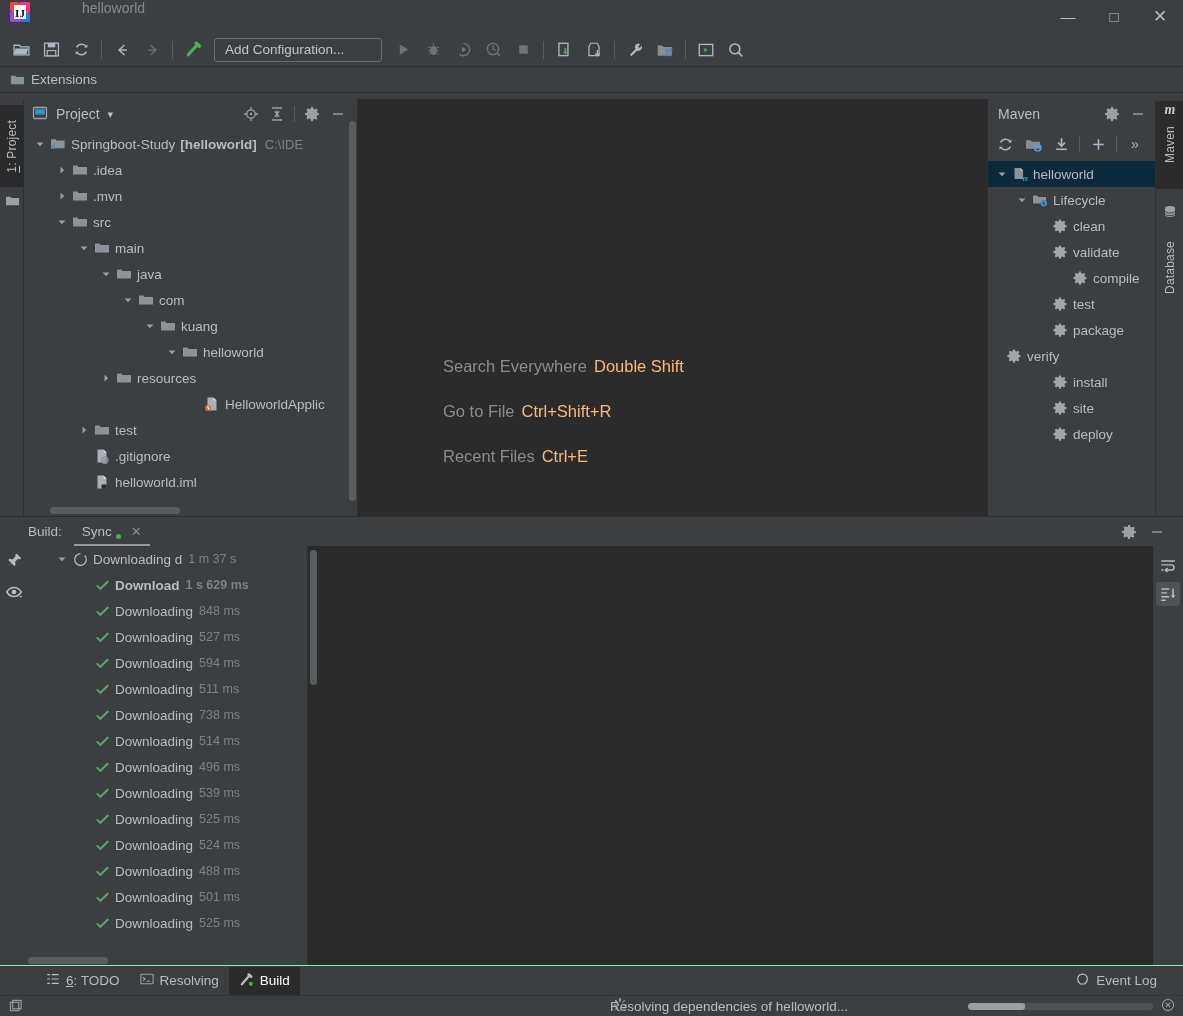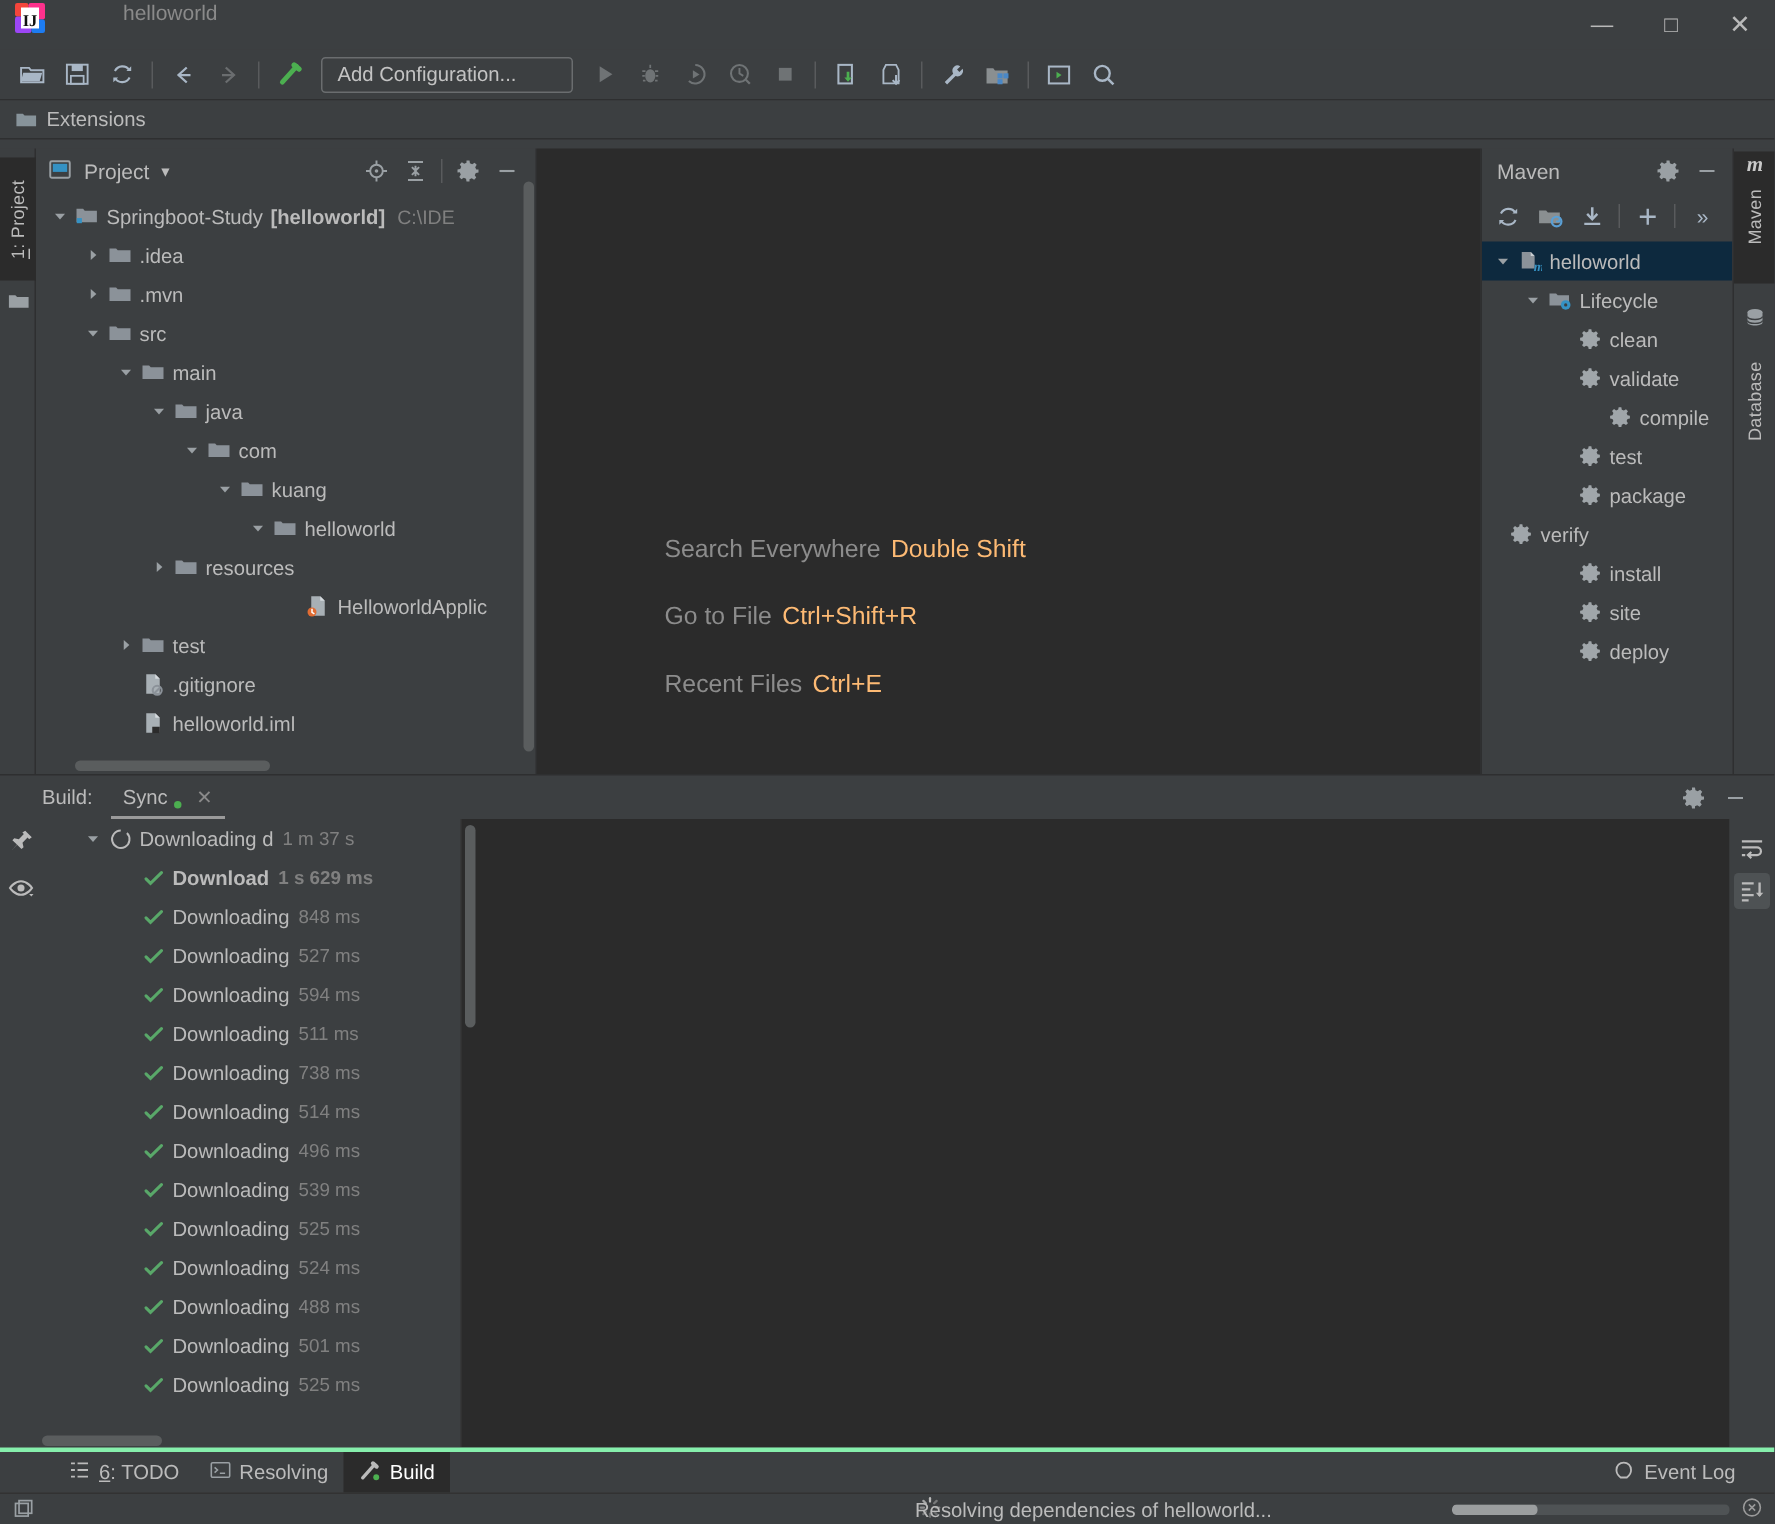--- a/index.html
+++ b/index.html
@@ -171,21 +171,21 @@
     width:30px; background:#3c3f41; display:flex; flex-direction:column; align-items:center;
     padding-top:8px; gap:4px; flex:0 0 auto;
   }
   .brt-btn{ width:24px;height:24px; display:flex;align-items:center;justify-content:center;border-radius:3px;}
   .brt-btn.active{ background:#4e5254;}
 
   
   .bottom-tabs{
     position:absolute; left:0; top:965px; width:1183px; height:30px;
     background:#3c3f41; display:flex; align-items:center; padding-left:36px;
-    border-top:3px solid #86efac;
+    border-top:1px solid #86efac;
   }
   .bt{ display:flex; align-items:center; gap:6px; padding:5px 10px; color:#bbbbbb; font-size:13.5px;}
   .bt.active{ background:#2b2b2b; color:#ffffff;}
   .bt .u{ text-decoration:underline;}
   .bottom-tabs .spacer{flex:1;}
   .evlog{ display:flex; align-items:center; gap:6px; padding-right:26px; color:#bbbbbb; font-size:13.5px;}
 
   
   .statusbar{
     position:absolute; left:0; top:995px; width:1183px; height:21px;

